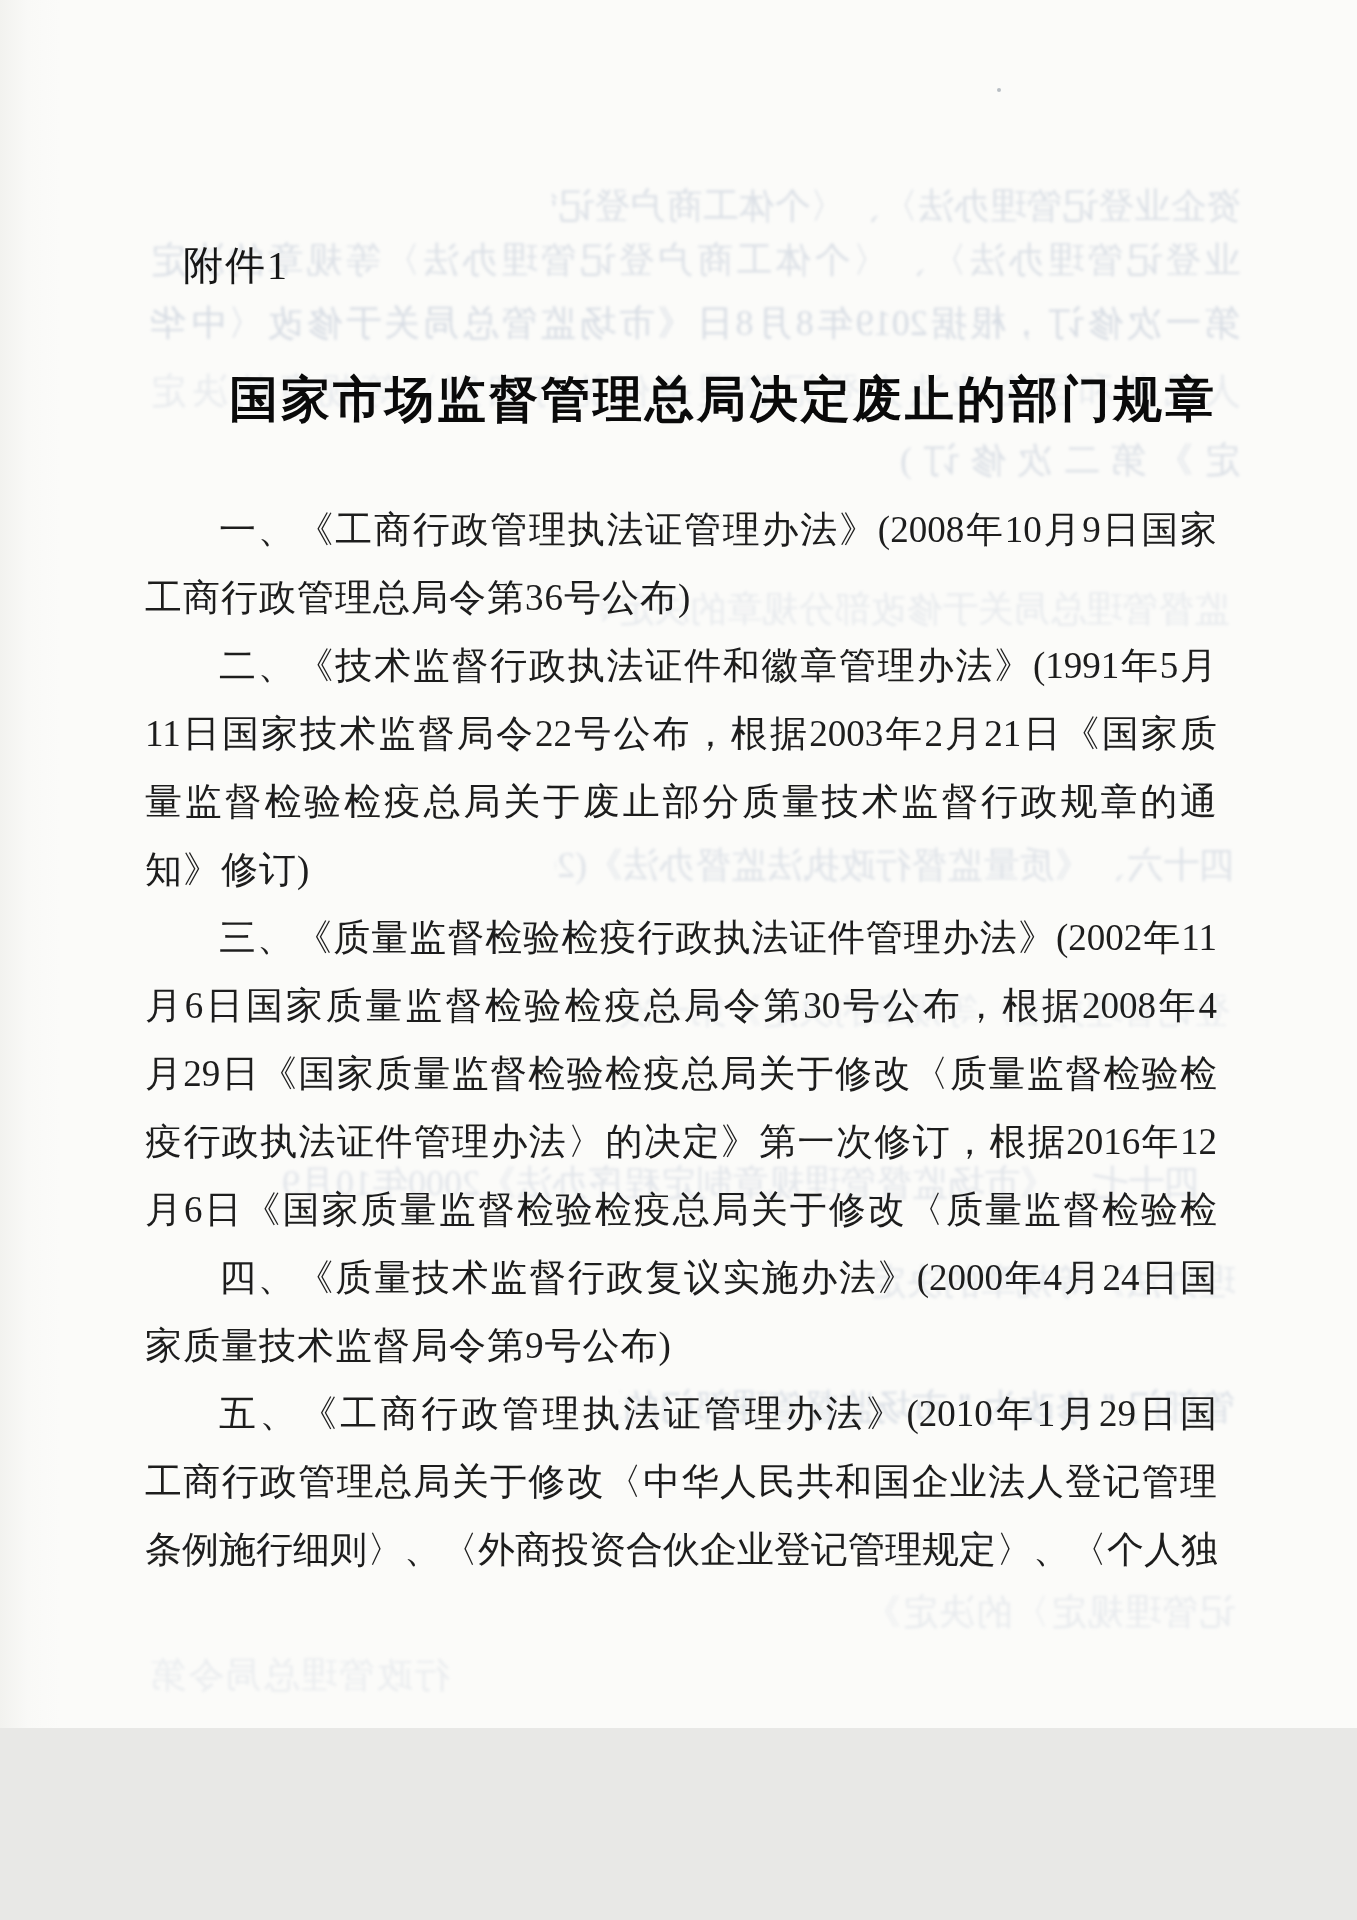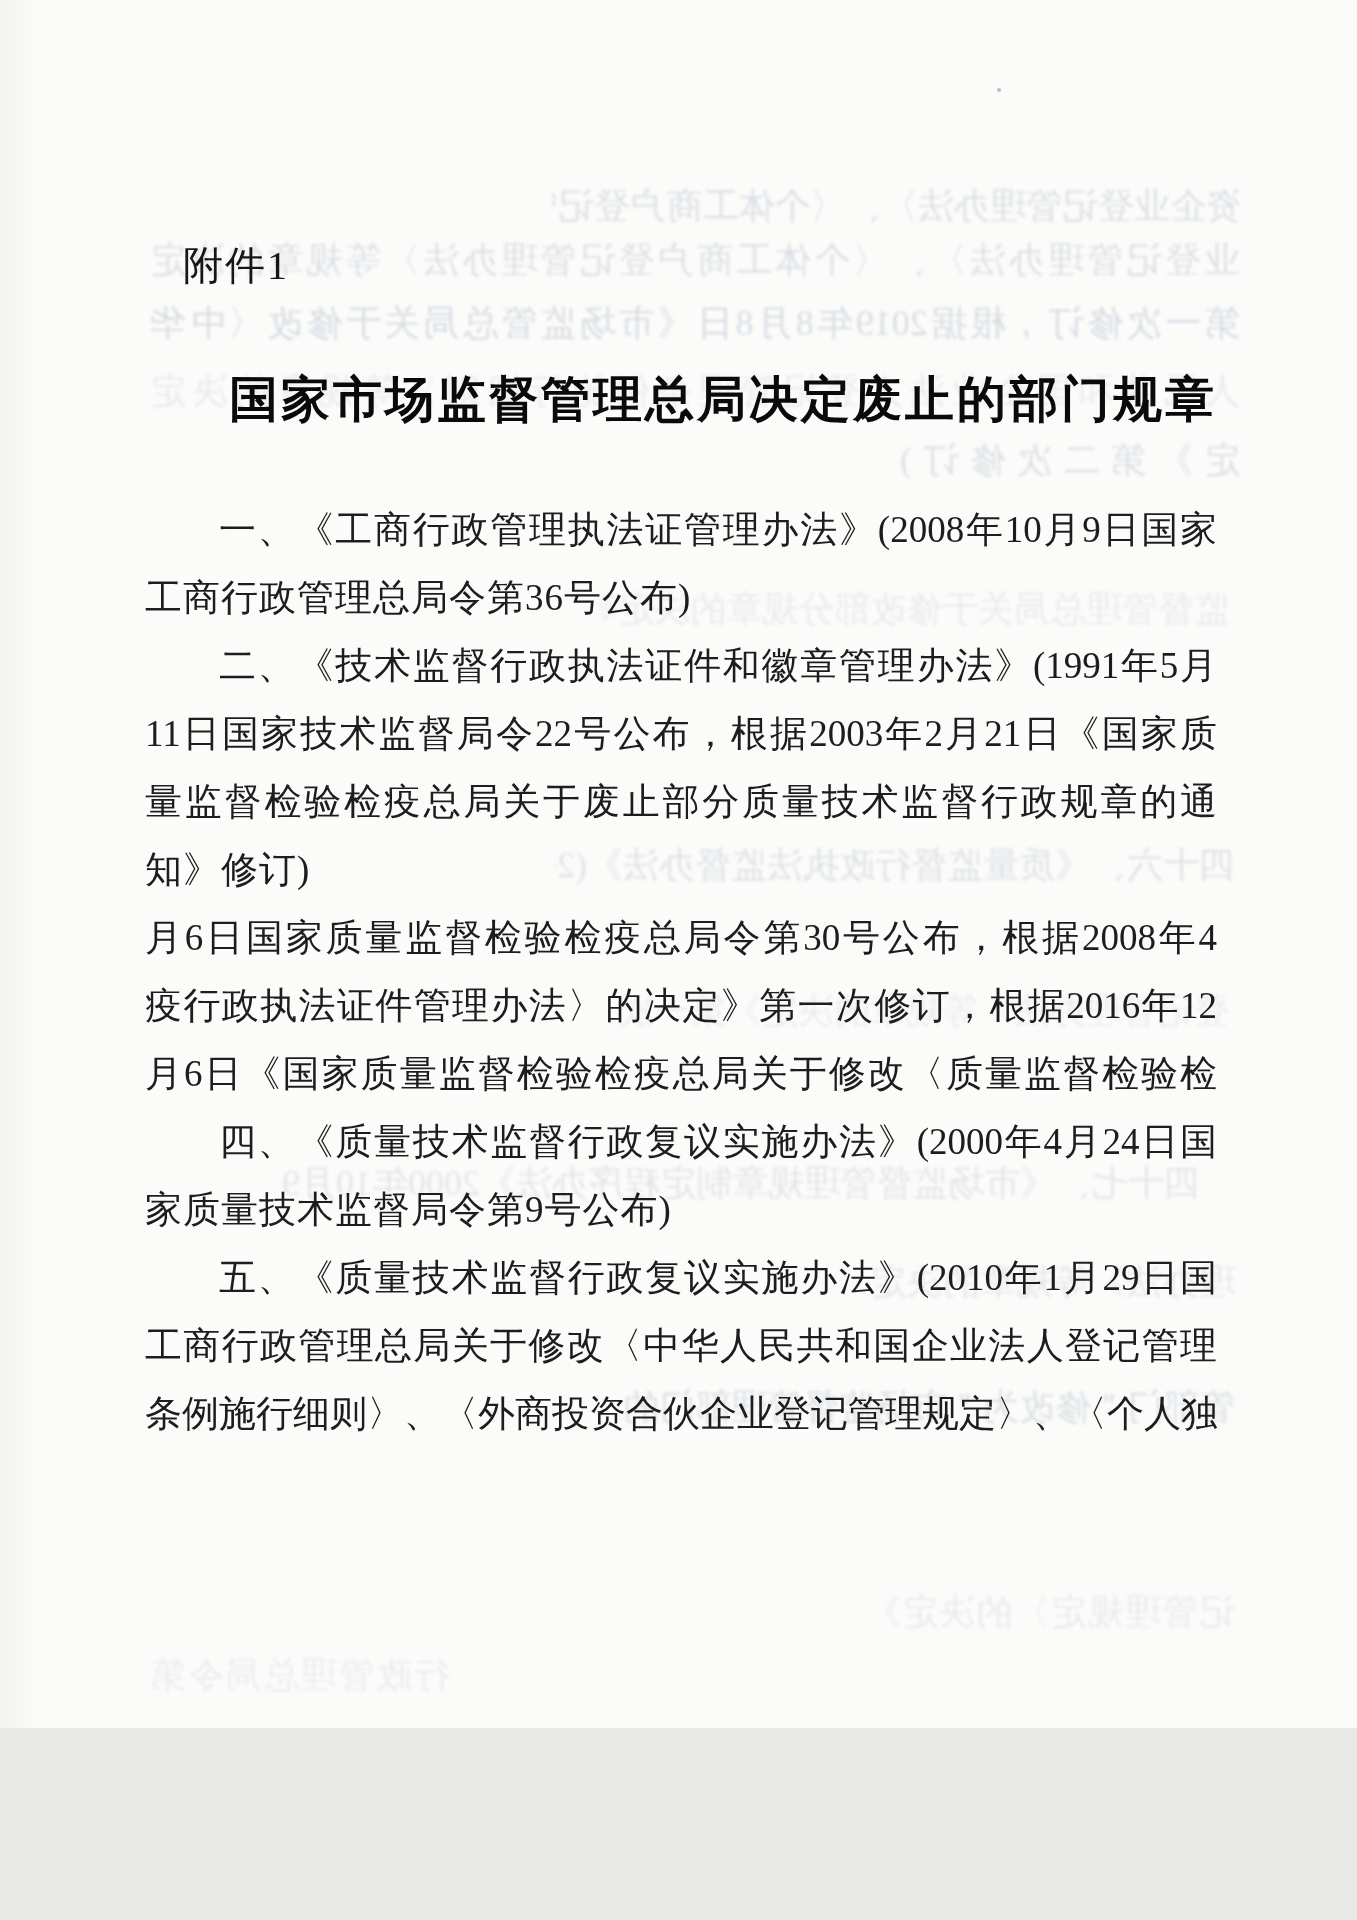--- a/index.html
+++ b/index.html
@@ -86,26 +86,28 @@
 
   <div class="title">国家市场监督管理总局决定废止的部门规章</div>
 
   <div class="body-block">
     <div class="bl indent">一、《工商行政管理执法证管理办法》(2008年10月9日国家</div>
     <div class="bl pend">工商行政管理总局令第36号公布)</div>
     <div class="bl indent">二、《技术监督行政执法证件和徽章管理办法》(1991年5月</div>
     <div class="bl">11日国家技术监督局令22号公布，根据2003年2月21日《国家质</div>
     <div class="bl">量监督检验检疫总局关于废止部分质量技术监督行政规章的通</div>
     <div class="bl pend">知》修订)</div>
+    <div class="bl indent">三、《质量监督检验检疫行政执法证件管理办法》(2002年11</div>
     <div class="bl">月6日国家质量监督检验检疫总局令第30号公布，根据2008年4</div>
+    <div class="bl">月29日《国家质量监督检验检疫总局关于修改〈质量监督检验检</div>
     <div class="bl">疫行政执法证件管理办法〉的决定》第一次修订，根据2016年12</div>
     <div class="bl">月6日《国家质量监督检验检疫总局关于修改〈质量监督检验检</div>
     <div class="bl indent">四、《质量技术监督行政复议实施办法》(2000年4月24日国</div>
     <div class="bl pend">家质量技术监督局令第9号公布)</div>
-    <div class="bl indent">五、《质量技术监督行政复议实施办法》(2010年1月29日国</div>
+    <div class="bl indent">五、《工商行政管理执法证管理办法》(2010年1月29日国</div>
     <div class="bl">工商行政管理总局关于修改〈中华人民共和国企业法人登记管理</div>
     <div class="bl">条例施行细则〉、〈外商投资合伙企业登记管理规定〉、〈个人独资</div>
   </div>
 
   <div class="page-number">— 3 —</div>
 
   <div class="speck"></div>
   <div class="dot"></div>
   <div class="noise"></div>
 

